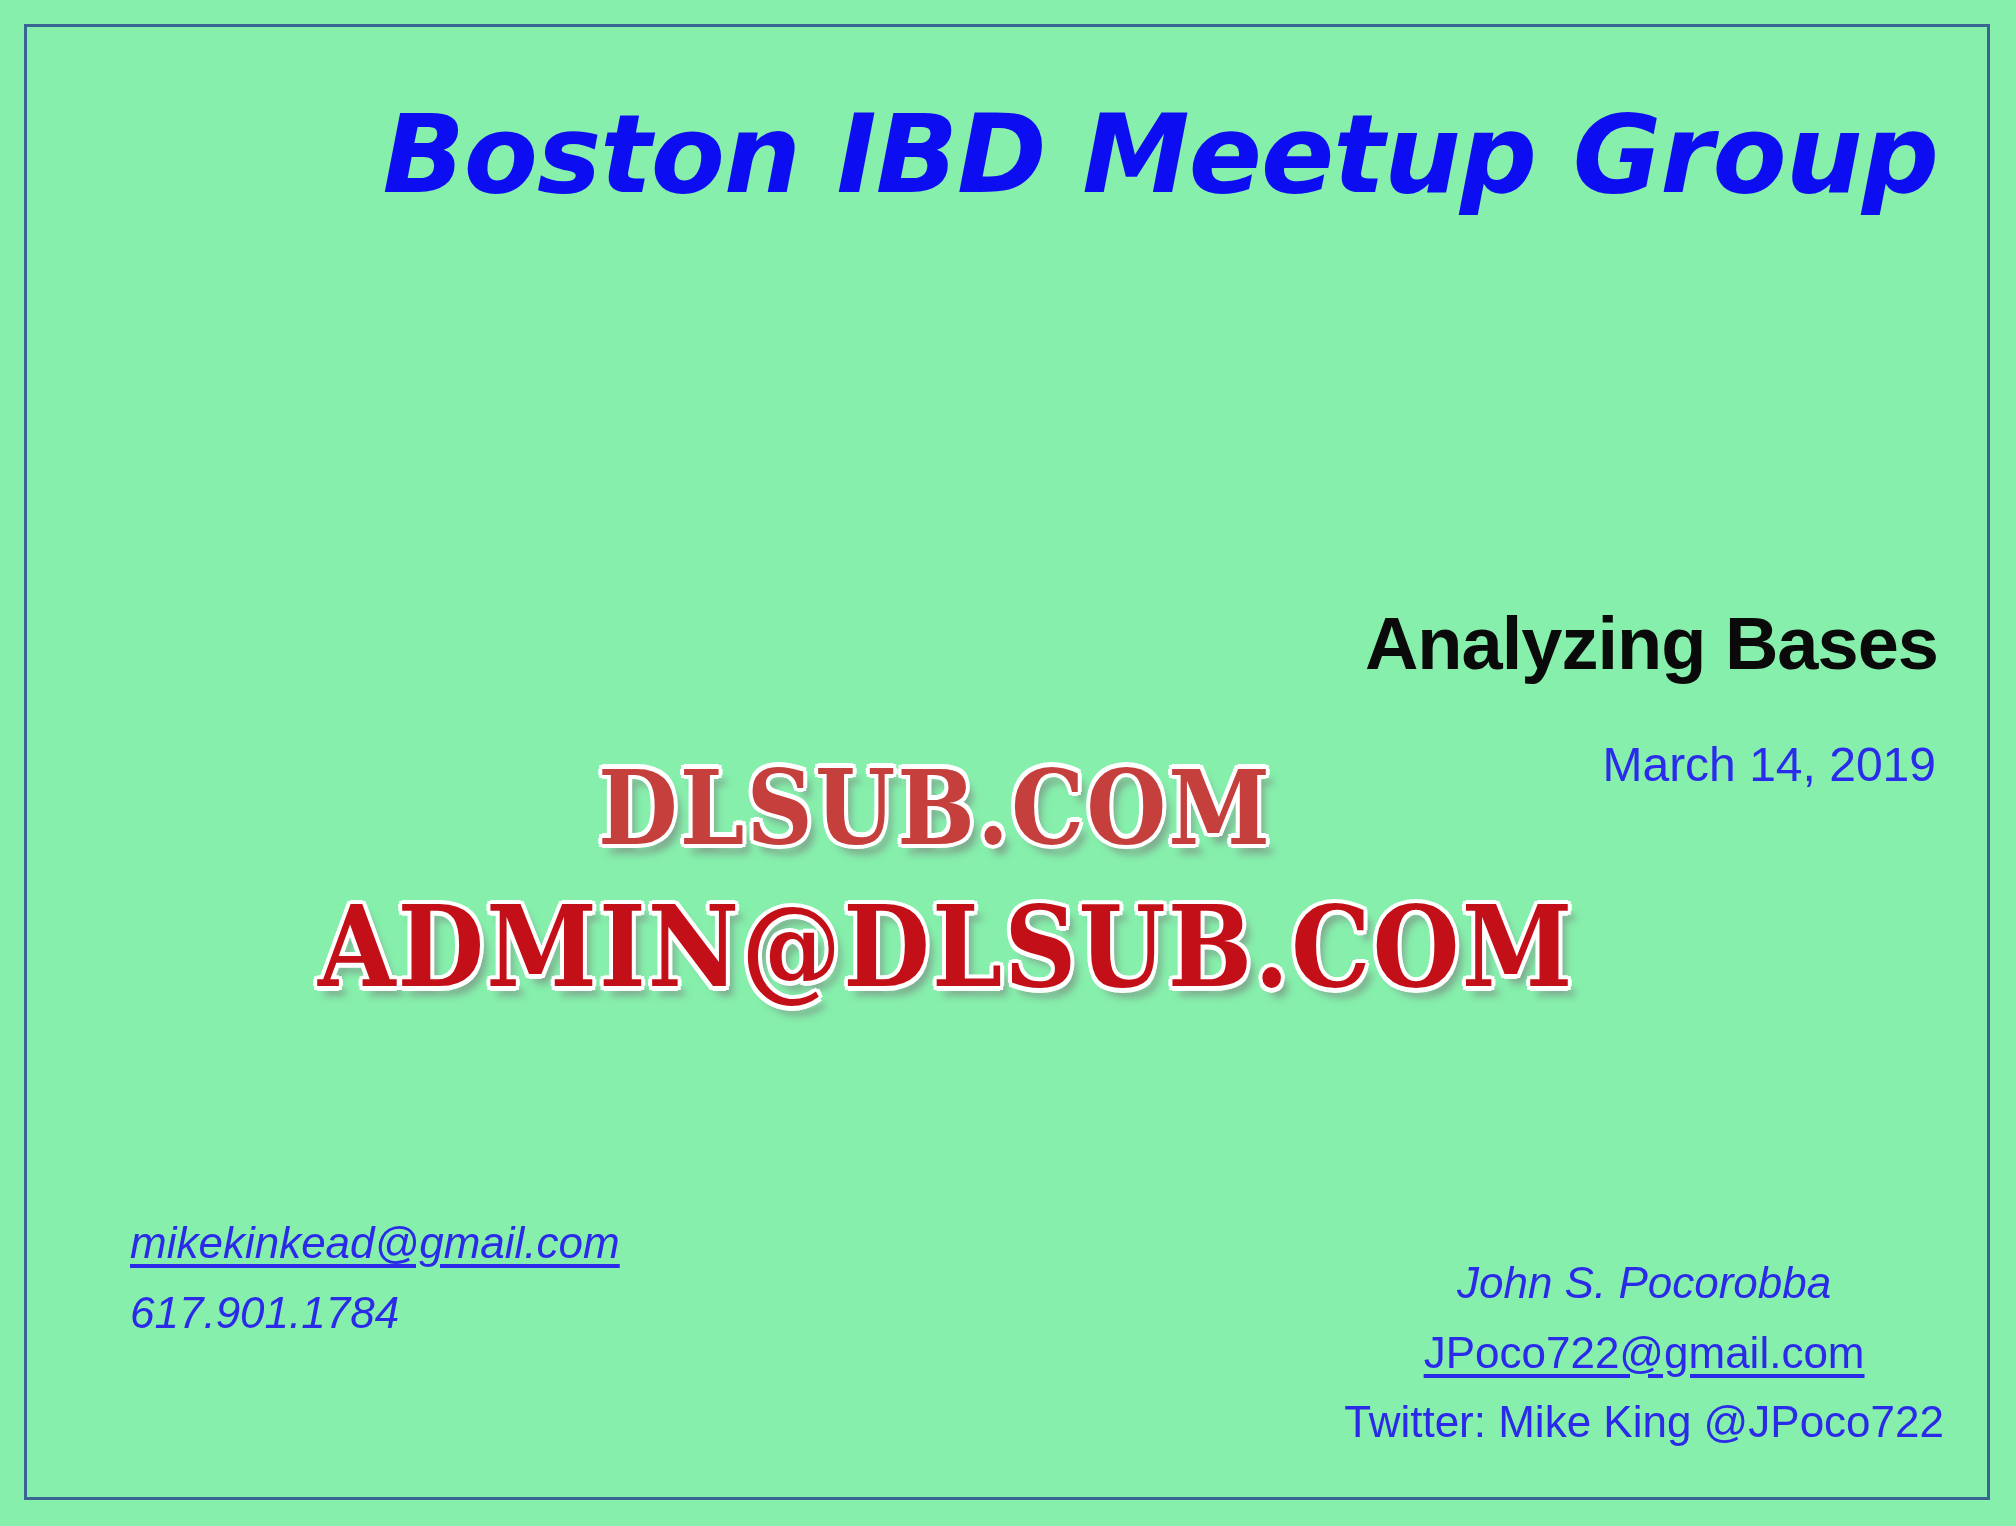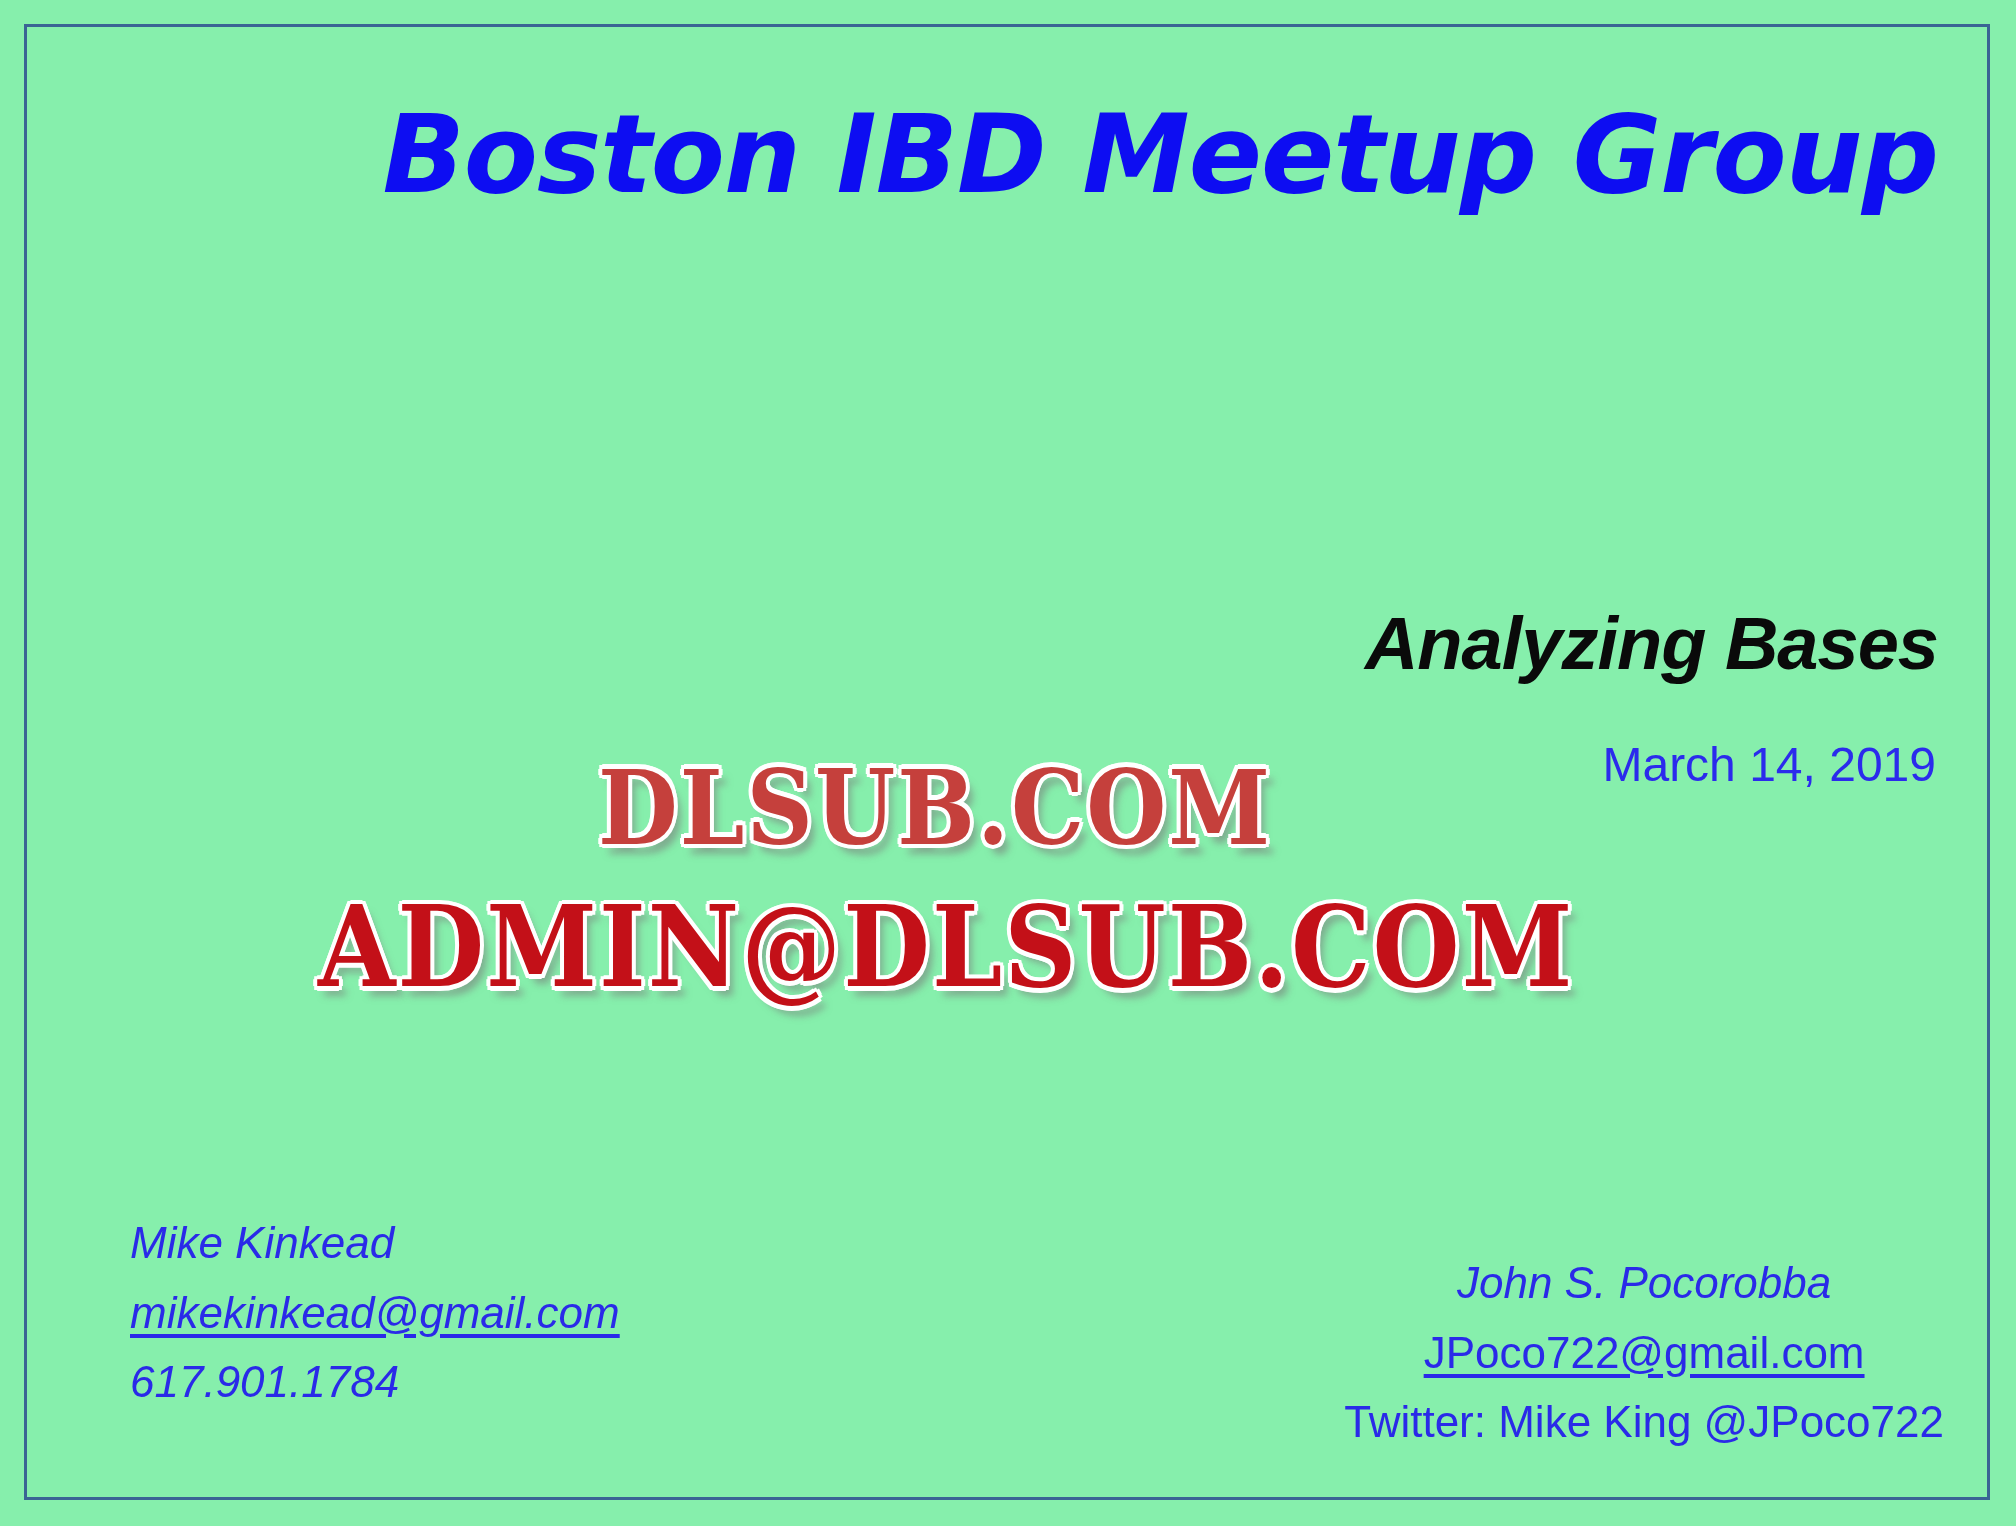--- a/index.html
+++ b/index.html
@@ -48,21 +48,20 @@
 
   
   .subtitle {
     position: absolute;
     right: 78px;
     top: 605px;
     text-align: right;
     font-family: "Liberation Sans", sans-serif;
     font-size: 74px;
     font-weight: bold;
-    font-style: italic;
     color: #0a0a0a;
     white-space: nowrap;
     line-height: 1.05;
     letter-spacing: -1px;
   }
 
   .date {
     position: absolute;
     right: 80px;
     top: 737px;
@@ -157,21 +156,20 @@
 
   <div class="subtitle">Analyzing Bases</div>
 
   <div class="date">March 14, 2019</div>
 
   <div class="watermark watermark-1">DLSUB.COM</div>
 
   <div class="watermark watermark-2">ADMIN@DLSUB.COM</div>
 
   <div class="contact contact-left">
-    <div class="contact-line italic">Mike Kinkead</div>
     <div class="contact-line italic link">mikekinkead@gmail.com</div>
     <div class="contact-line italic">617.901.1784</div>
   </div>
 
   <div class="contact contact-right">
     <div class="contact-line italic">John S. Pocorobba</div>
     <div class="contact-line upright link">JPoco722@gmail.com</div>
     <div class="contact-line upright">Twitter: Mike King @JPoco722</div>
   </div>
 

